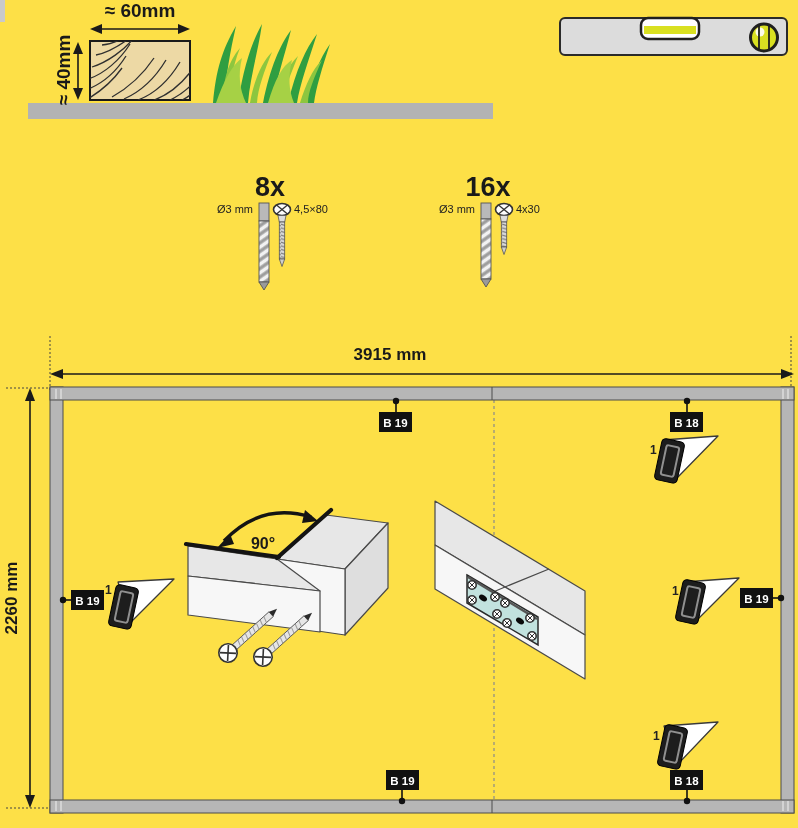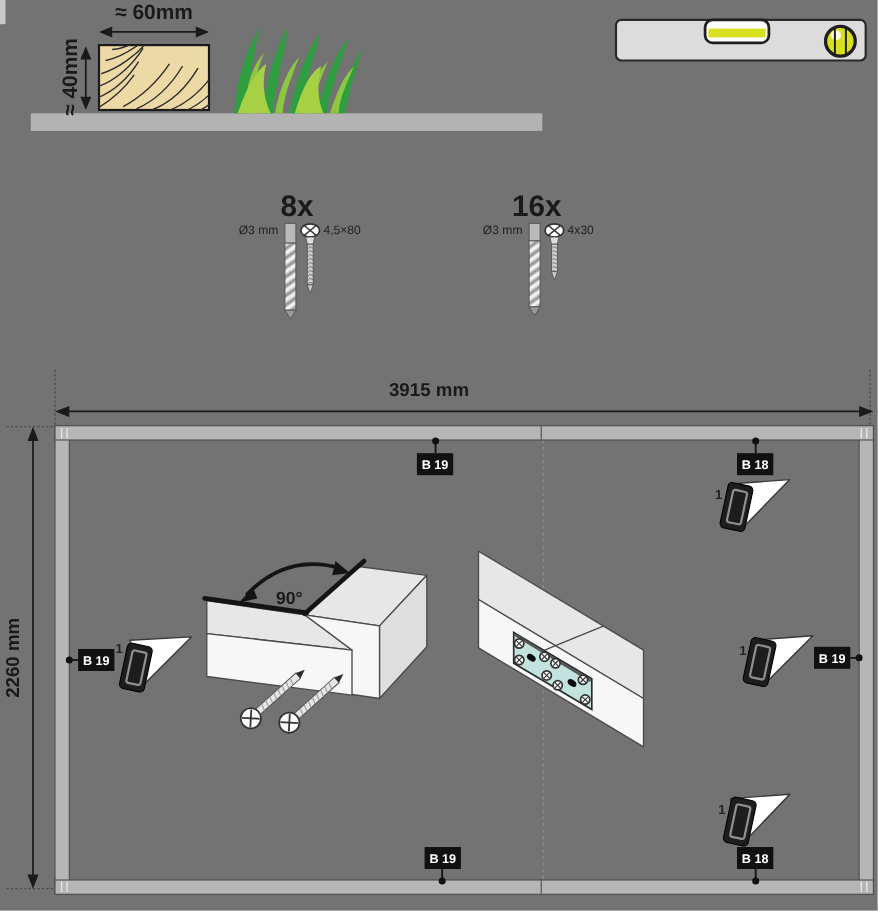--- a/index.html
+++ b/index.html
@@ -1,16 +1,16 @@
 <!DOCTYPE html>
 <html><head>
 <meta charset="utf-8">
 <style>
   html,body{margin:0;padding:0;background:#fff;}
-  .page{position:relative;width:798px;height:828px;background:#737373;overflow:hidden;
+  .page{position:relative;width:798px;height:828px;background:#fde047;overflow:hidden;
         font-family:"Liberation Sans",sans-serif;}
   .page svg{position:absolute;}
   .edge-strip{position:absolute;left:0;top:0;width:5px;height:22px;background:#c9c9c9;}
   text{fill:#1a1a1a;}
   .dim-text{font-size:17px;font-weight:bold;}
   .small-label{font-size:11px;fill:#222;}
   .qty-text{font-size:27px;font-weight:600;}
   .tag-text{font-size:11.5px;font-weight:bold;fill:#ffffff;}
   .angle-text{font-size:16px;font-weight:bold;}
   .item-no{font-size:12px;font-weight:bold;fill:#222;}

